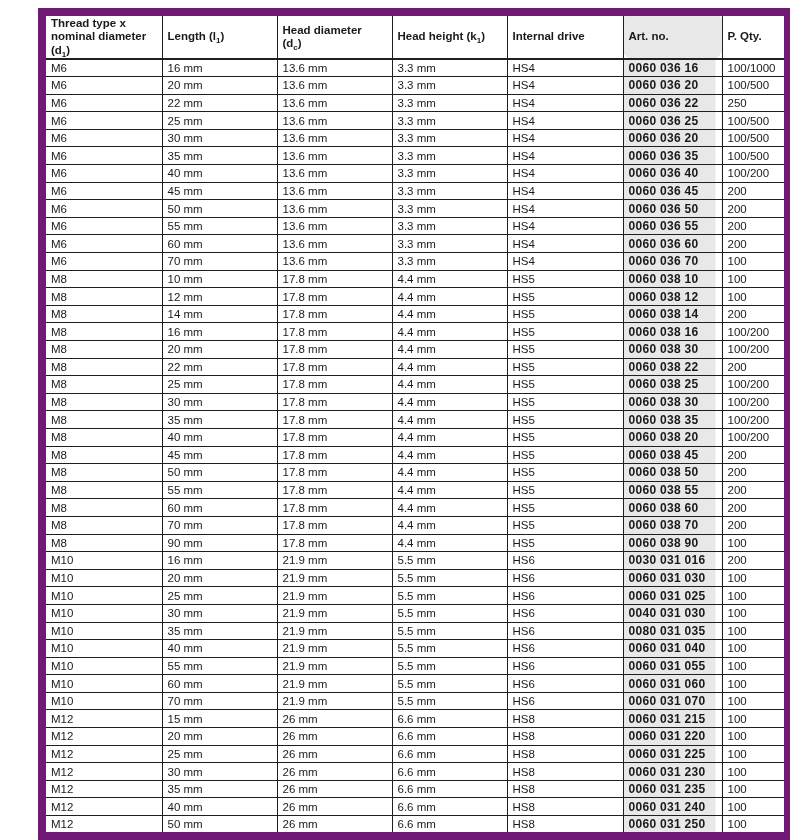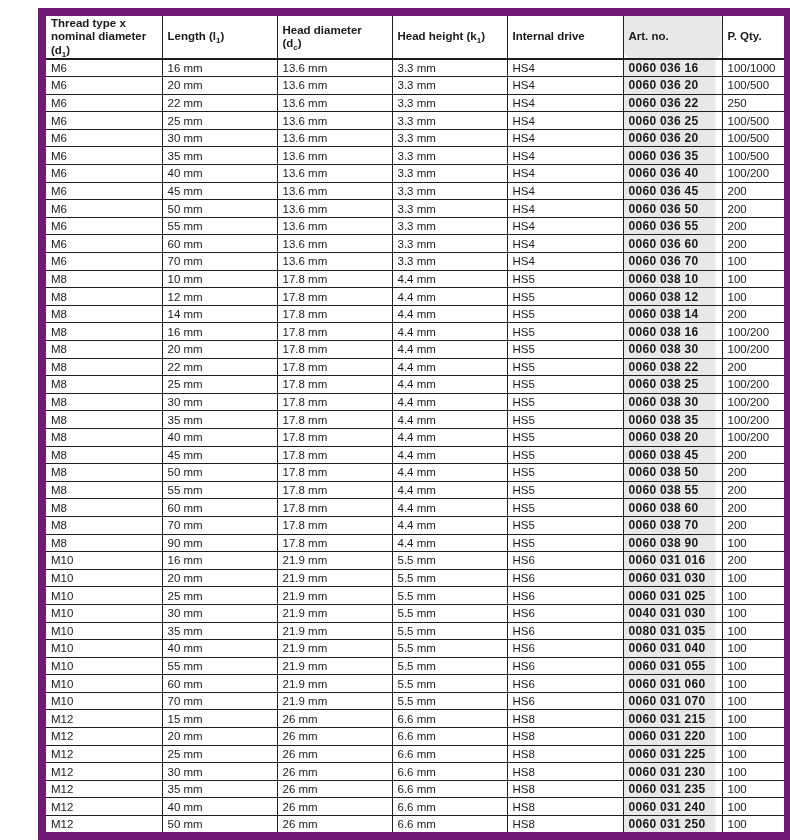--- a/index.html
+++ b/index.html
@@ -345,21 +345,21 @@
     <td>HS5</td>
     <td class="art-col">0060 038 90</td>
     <td>100</td>
   </tr>
         <tr>
     <td>M10</td>
     <td>16 mm</td>
     <td>21.9 mm</td>
     <td>5.5 mm</td>
     <td>HS6</td>
-    <td class="art-col">0060 031 016</td>
+    <td class="art-col">0030 031 016</td>
     <td>200</td>
   </tr>
         <tr>
     <td>M10</td>
     <td>20 mm</td>
     <td>21.9 mm</td>
     <td>5.5 mm</td>
     <td>HS6</td>
     <td class="art-col">0060 031 030</td>
     <td>100</td>

